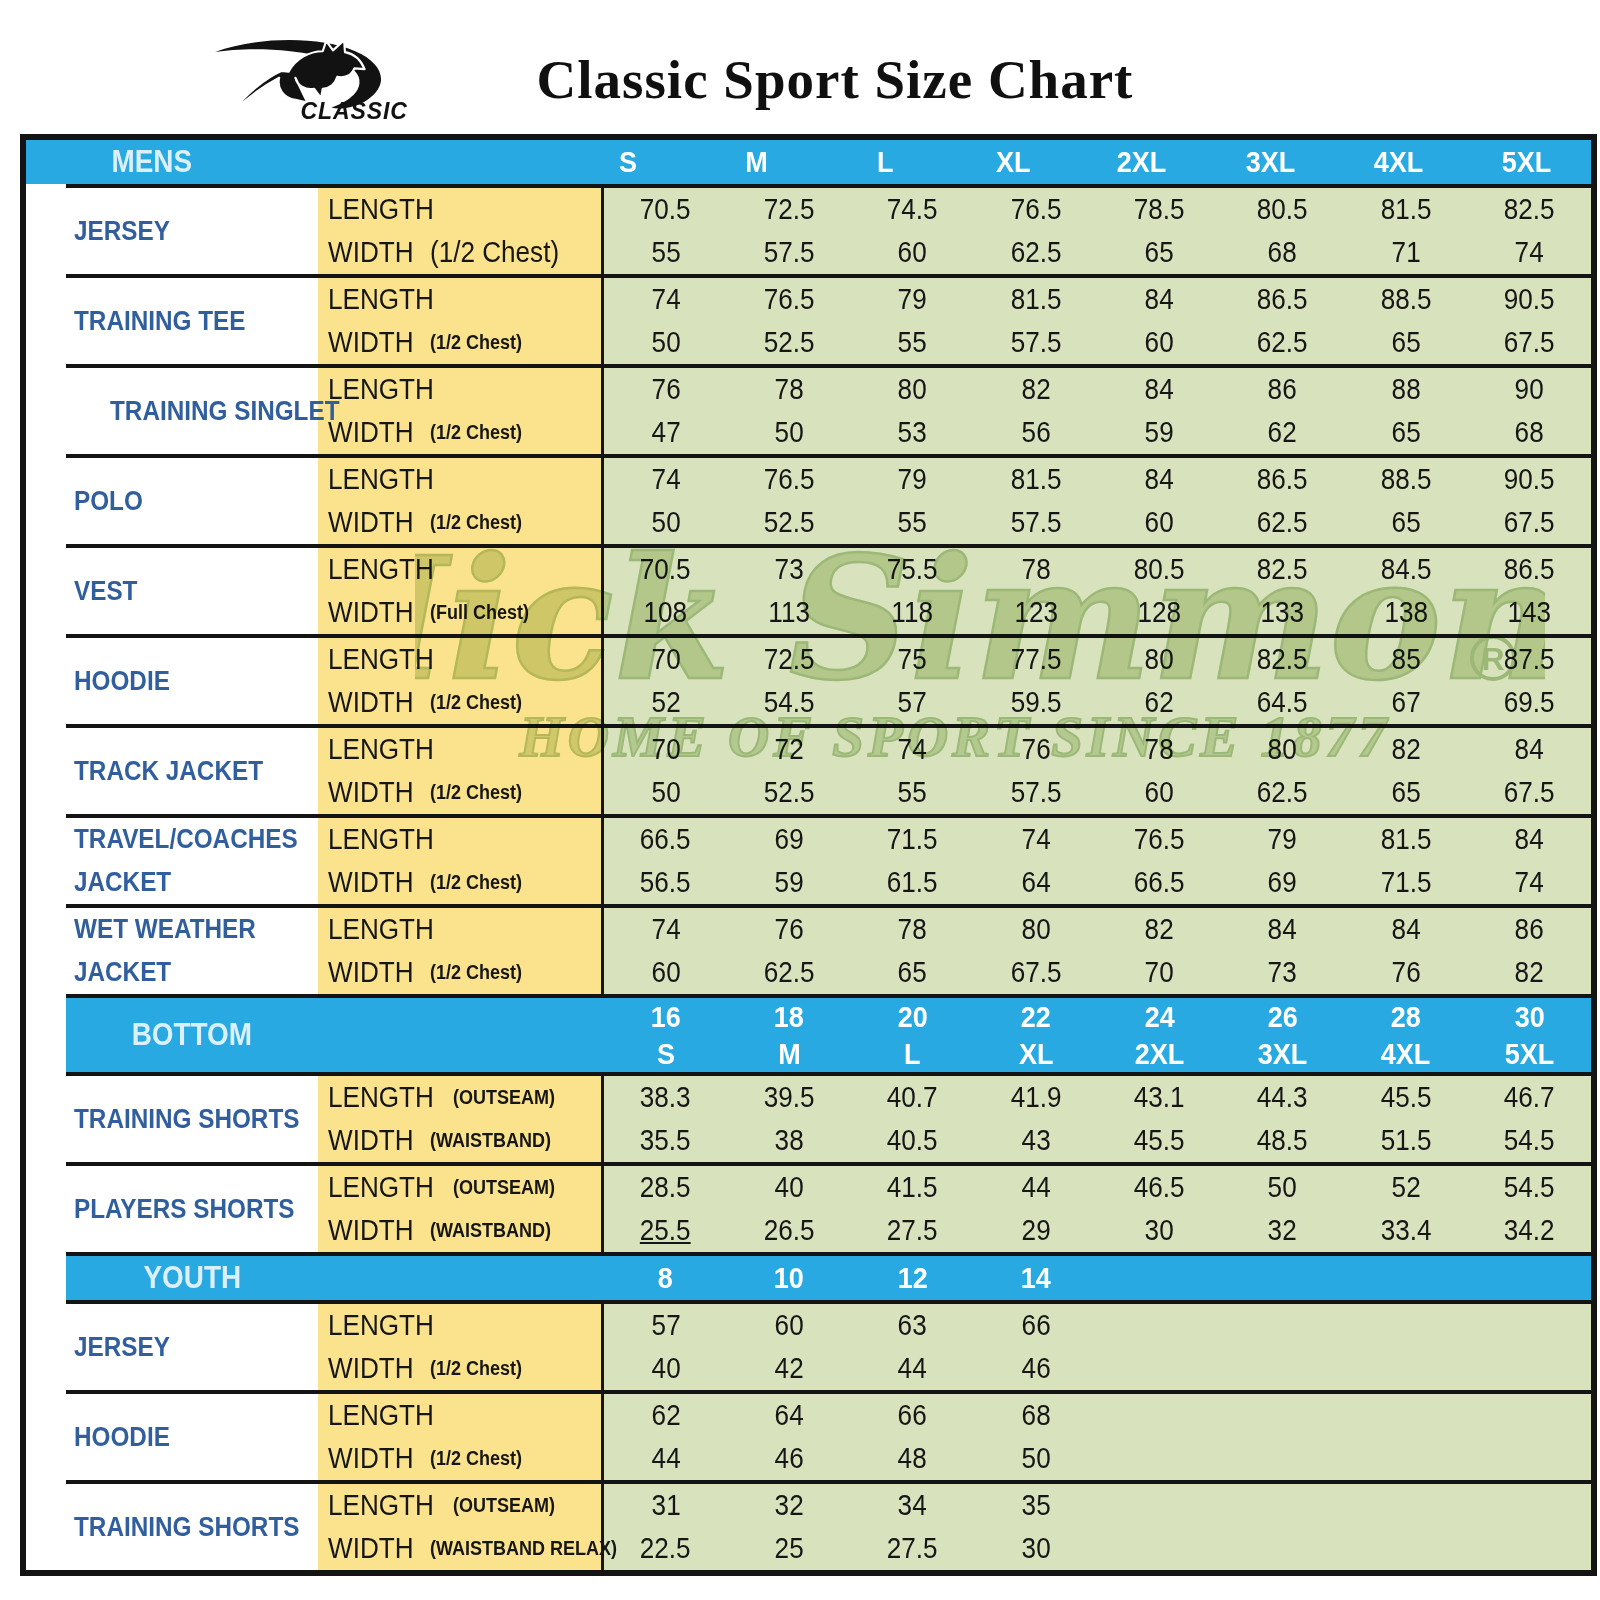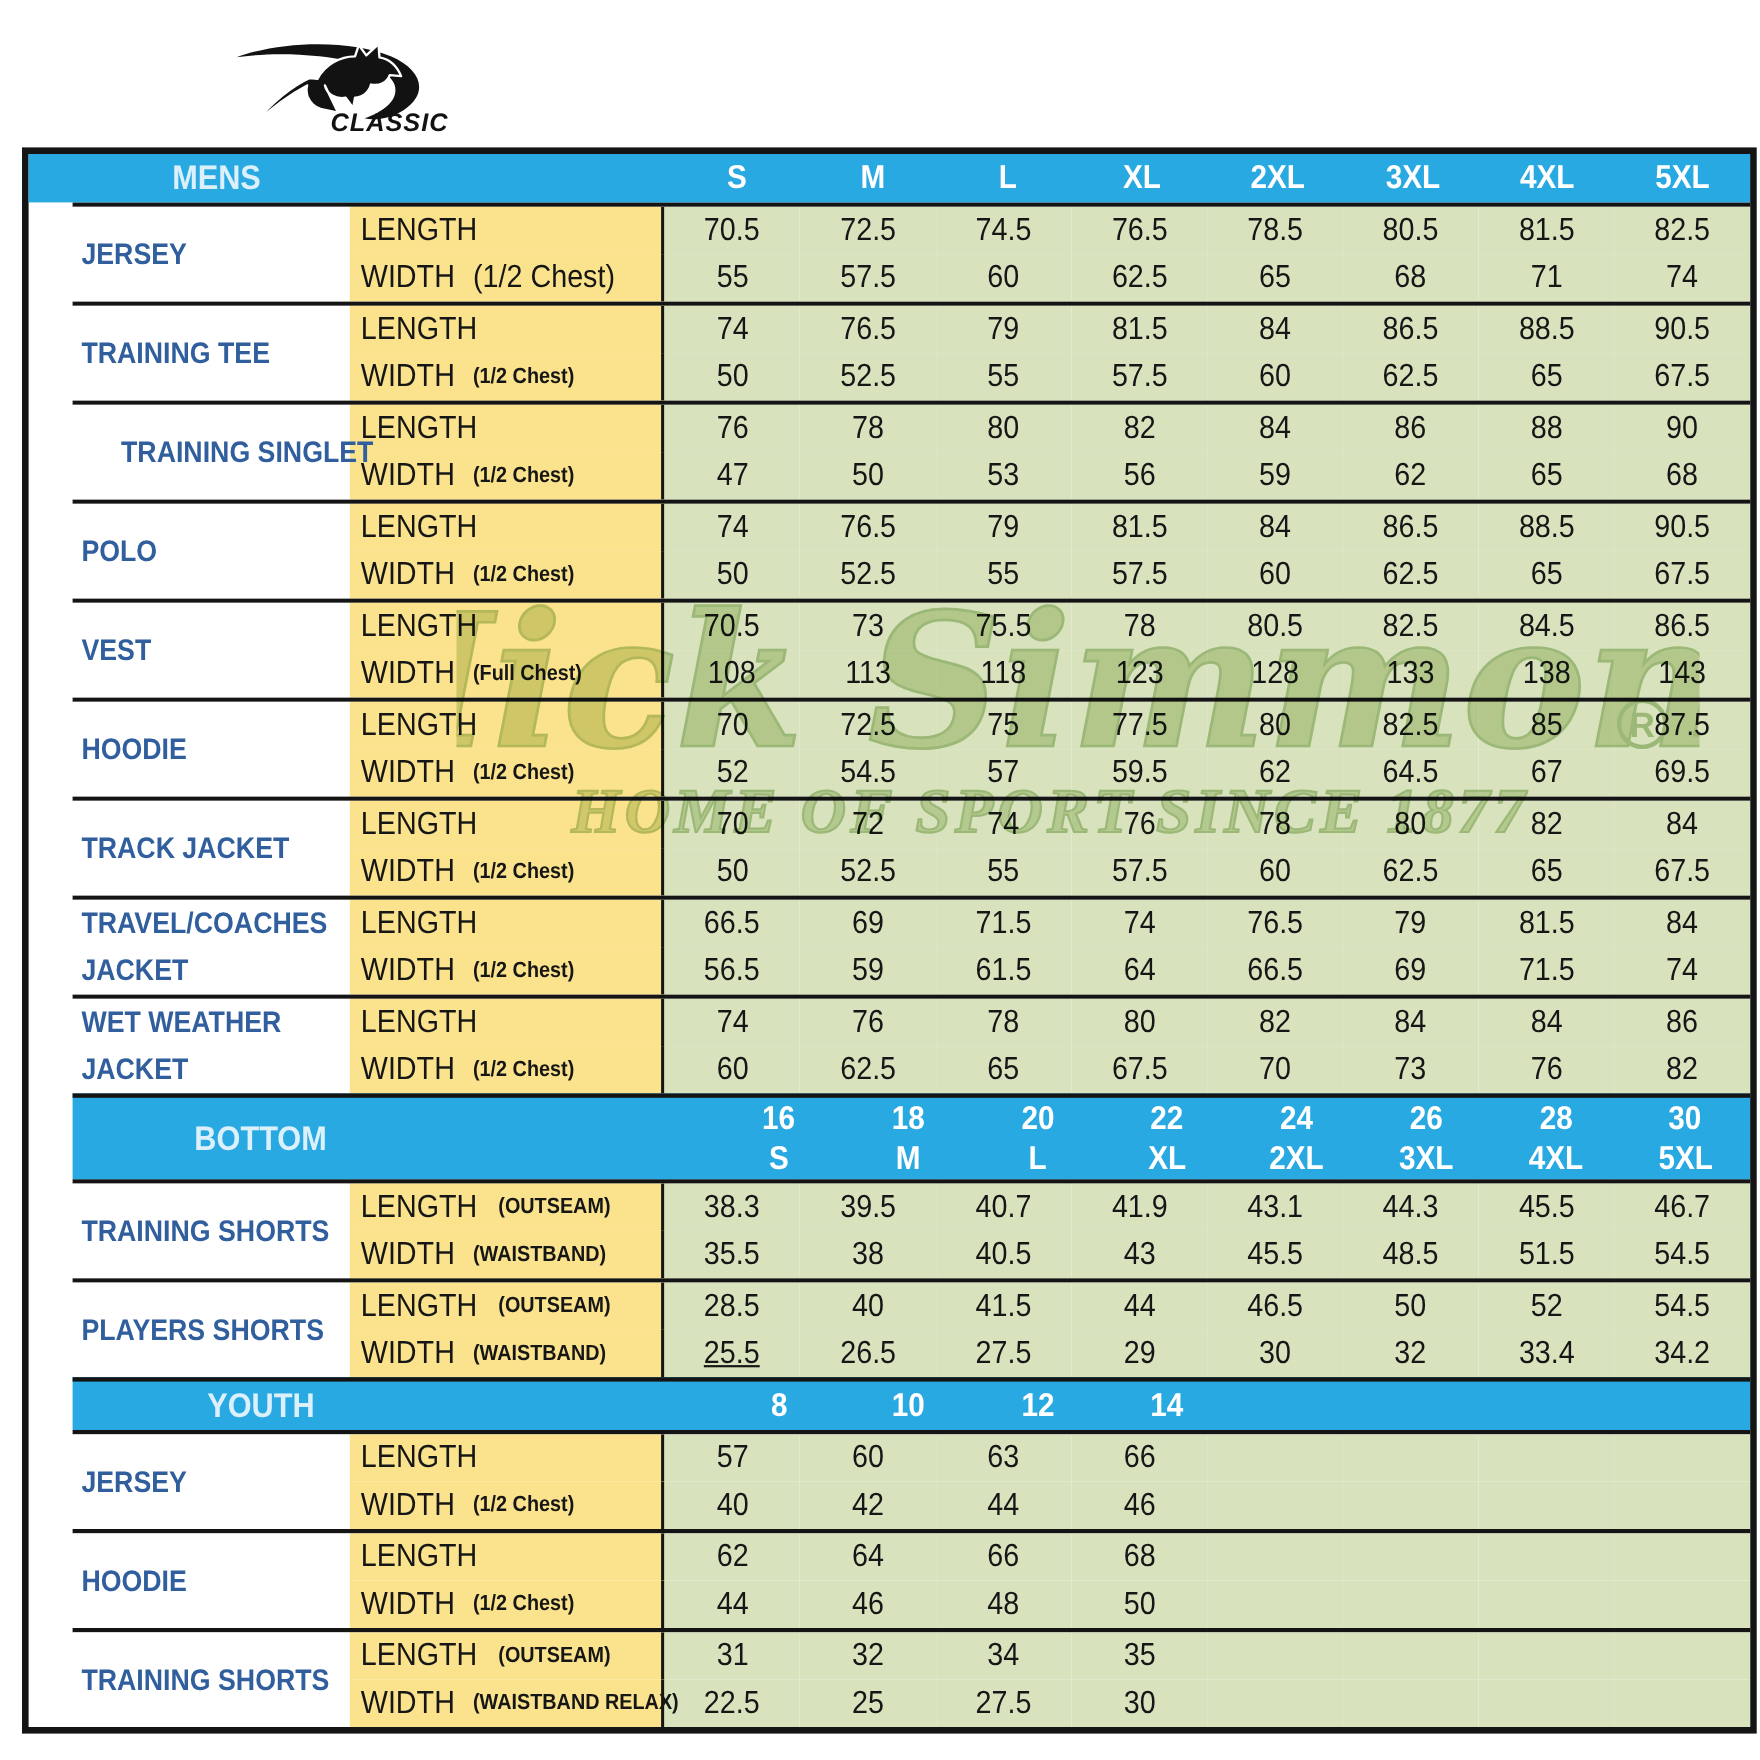--- a/index.html
+++ b/index.html
@@ -11,21 +11,21 @@
   body{width:1600px;height:1600px;background:#fff;font-family:"Liberation Sans",sans-serif;position:relative;overflow:hidden;}
   .nw{display:inline-block;transform:scaleX(.9);transform-origin:50% 50%;white-space:nowrap;}
   .nwl{transform-origin:0 50%;}
   
   .hdr{position:absolute;top:0;left:0;width:1600px;height:134px;}
   .logo{position:absolute;left:210px;top:24px;width:205px;height:104px;}
   .title{position:absolute;left:70px;right:0;top:48px;text-align:center;
     font-family:"Liberation Serif",serif;font-weight:700;font-size:55px;color:#101010;letter-spacing:1px;}
   
   .chart{position:absolute;left:20px;top:134px;width:1565px;border:6px solid var(--ink);box-sizing:content-box;background:#fff;}
-  .band{display:grid;grid-template-columns:var(--c1) var(--c2) repeat(8,1fr);grid-auto-rows:44px;background:var(--blue);position:relative;padding-left:45px;}
+  .band{display:grid;grid-template-columns:var(--c1) var(--c2) repeat(8,1fr);grid-auto-rows:44px;background:var(--blue);position:relative;}
   .band2{grid-auto-rows:37px;}
   .band.sep, .group.sep{border-top:4px solid var(--ink);margin-left:40px;}
   .bcell{display:flex;align-items:center;justify-content:center;color:#fff;font-weight:700;font-size:30px;}
   .blabel{color:var(--bandtint);font-size:31px;}
   .group{display:grid;grid-template-columns:var(--c1) var(--c2) repeat(8,1fr);grid-auto-rows:43px;background:#fff;}
   .pcell{grid-column:1;grid-row:1 / span 2;display:flex;flex-direction:column;justify-content:center;align-items:flex-start;
     padding-left:8px;color:var(--pblue);font-weight:700;font-size:27px;background:#fff;}
   .pcell.two{justify-content:space-around;}
   .mcell{grid-column:2;display:flex;align-items:center;justify-content:flex-start;padding-left:10px;background:var(--yellow);
     border-right:3px solid var(--ink);font-size:29px;color:#161616;gap:7px;}
@@ -40,20 +40,21 @@
 <body>
 
 <div class="hdr">
   <div class="logo">
     <svg viewBox="0 0 240 120" width="205" height="104">
       <path d="M6,32 C54,14 128,13 170,31 C203,45 211,70 184,88 C172,96 154,100 142,97 C165,89 179,76 174,61 C168,44 132,35 94,31 C58,27 26,29 6,32 Z" fill="#121212"></path>
       <path d="M92,55 C100,40 116,31 132,31 L136,19 L144,30 L157,18 L158,32 C169,34 177,42 181,52 L169,51 C166,59 158,63 149,61 C147,69 140,75 132,75 L130,86 L122,75 C111,77 102,71 100,62 L114,91 L100,88 C86,86 78,74 81,62 C62,72 42,87 25,103 C43,80 66,62 84,54 Z" fill="#121212" stroke="#ffffff" stroke-width="2.5" stroke-linejoin="round"></path>
       <text x="106" y="110" font-family="Liberation Sans, sans-serif" font-style="italic" font-weight="700" font-size="27" letter-spacing="1" fill="#121212">CLASSIC</text>
     </svg>
   </div>
+  <div class="title">Classic Sport Size Chart</div>
 </div>
 
 <div class="chart">
   <div id="table-root">
       <div class="band">
         <div class="bcell blabel" style="grid-area: 1 / 1;">
           <span class="nw">MENS</span>
         </div>
         <div class="bcell" style="grid-area: 1 / 3;">
           <span class="nw">S</span>

